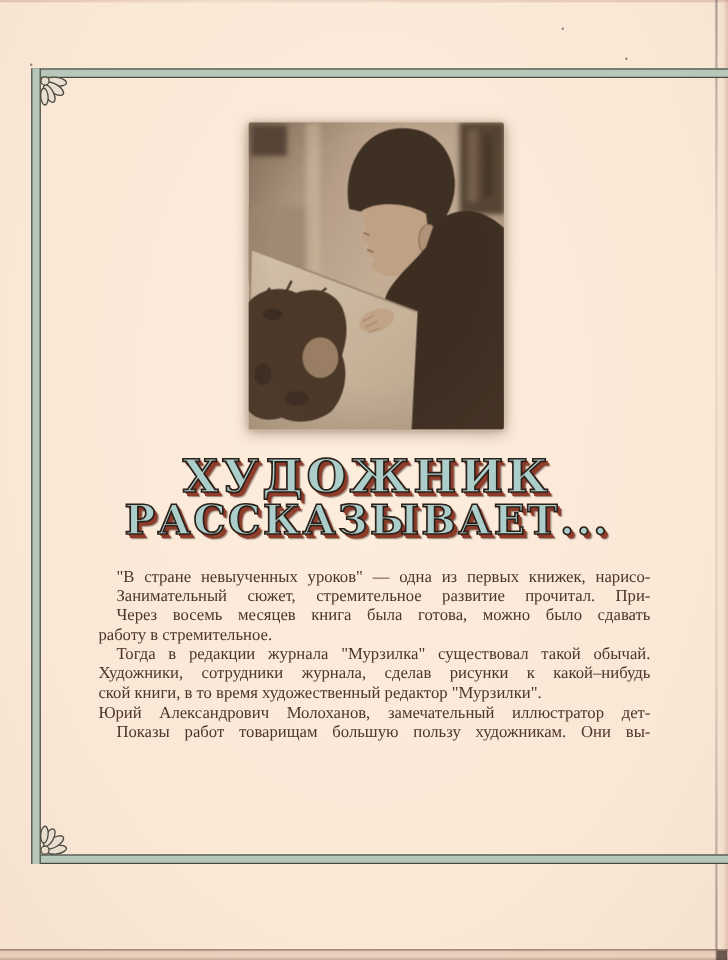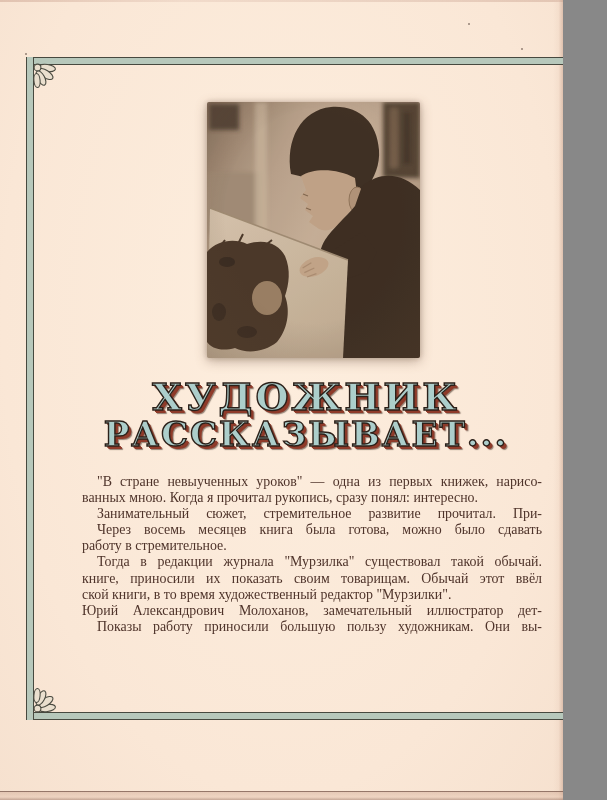--- a/index.html
+++ b/index.html
@@ -1,17 +1,17 @@
 <!DOCTYPE html>
 <html><head>
 <meta charset="utf-8">
 <style>
   html,body { margin:0; padding:0; background:#888; }
   .page {
-    position:relative; width:563px; height:800px; overflow:hidden;
+    position:relative; width:607px; height:800px; overflow:hidden;
     background:#fbe9da;
     background-image: radial-gradient(ellipse at 50% 40%, #fdeede 0%, #fae7d6 70%, #f6e1cf 100%);
     font-family:"Liberation Serif", serif;
     text-decoration:underline;
   }
   
   .top-edge { position:absolute; left:0; top:0; width:607px; height:2px;
     background:linear-gradient(to right,#caa18e,#e8cdbd 30%,#d8b7a6 70%,#caa18e); opacity:.5; }
   .right-edge { position:absolute; right:0; top:0; width:10px; height:800px;
     background:linear-gradient(to left, rgba(195,155,135,.5), rgba(230,200,180,.22) 45%, rgba(0,0,0,0)); }
@@ -159,37 +159,36 @@
 
   <div class="title">
     <div class="l1">ХУДОЖНИК</div>
     <div class="l2">РАССКАЗЫВАЕТ...</div>
   </div>
 
   <div class="body-text">
     <p>
       </p>
       <div class="ln jst ind">"В стране невыученных уроков" — одна из первых книжек, нарисо-</div>
-      <div class="ln">ванных мною. Когда я прочитал рукопись, сразу понял: интересно.</div>
     <p></p>
     <p>
       </p>
       <div class="ln jst ind">Занимательный сюжет, стремительное развитие прочитал. При-</div>
     <p></p>
     <p>
       </p>
       <div class="ln jst ind">Через восемь месяцев книга была готова, можно было сдавать</div>
       <div class="ln">работу в стремительное.</div>
     <p></p>
     <p>
       </p>
       <div class="ln jst ind">Тогда в редакции журнала "Мурзилка" существовал такой обычай.</div>
-      <div class="ln jst">книге, приносили их показать своим товарищам. Обычай этот ввёл</div>
+      <div class="ln jst">Художники, сотрудники журнала, сделав рисунки к какой–нибудь</div>
       <div class="ln">ской книги, в то время художественный редактор "Мурзилки".</div>
       <div class="ln jst">Юрий Александрович Молоханов, замечательный иллюстратор дет-</div>
     <p></p>
     <p>
       </p>
-      <div class="ln jst ind">Показы работу приносили большую пользу художникам. Они вы-</div>
+      <div class="ln jst ind">Показы работ товарищам большую пользу художникам. Они вы-</div>
     <p></p>
   </div>
 
 </div>
 
 </body></html>

